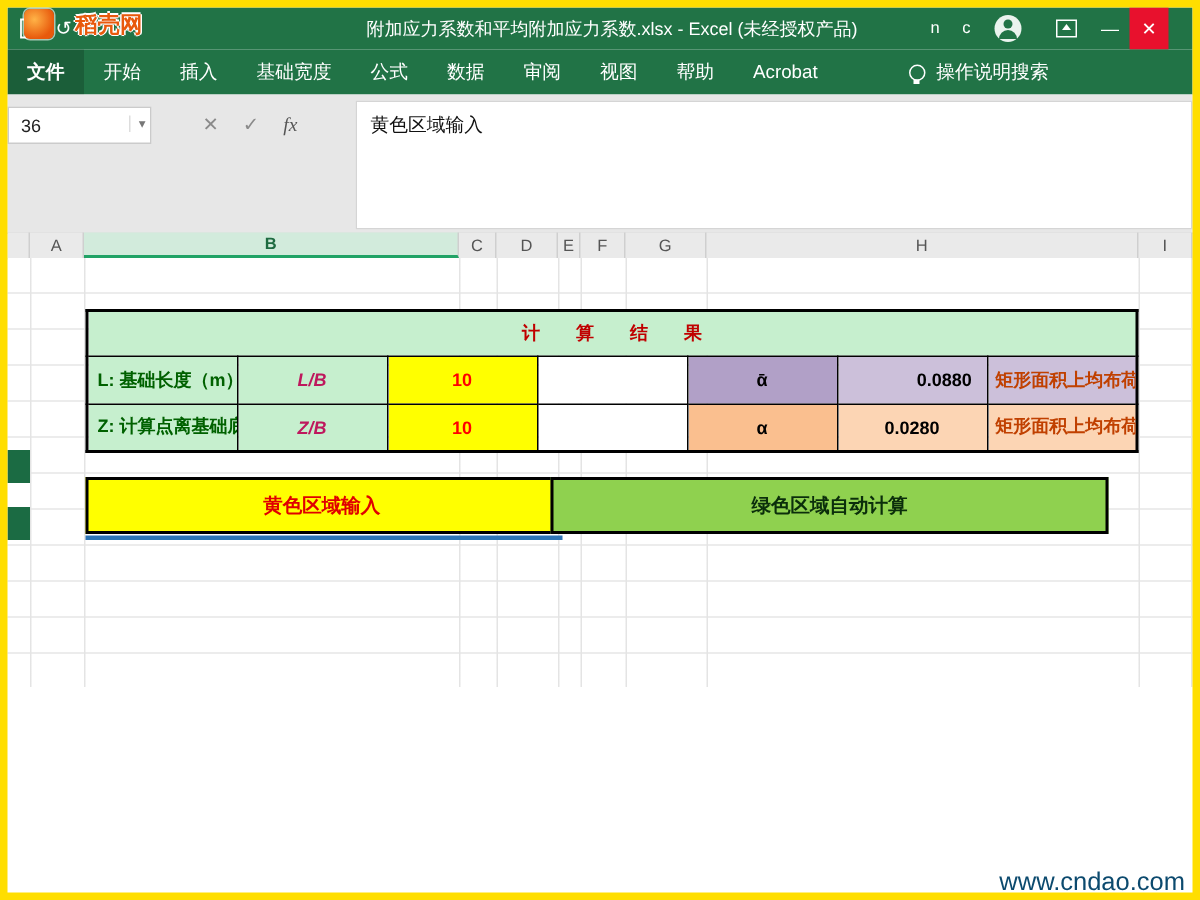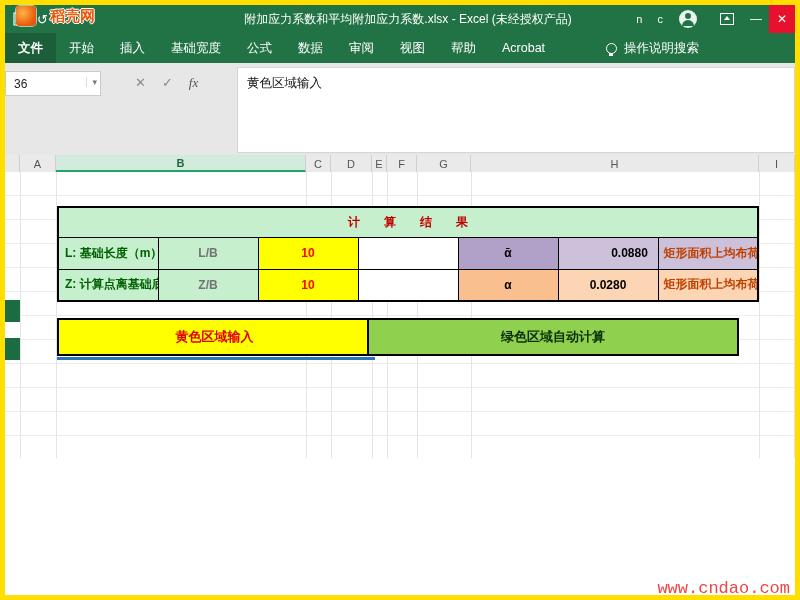--- a/index.html
+++ b/index.html
@@ -8,21 +8,21 @@
 
   
   .frame{position:absolute;inset:0;border:5px solid #FFDE00;z-index:100;pointer-events:none;}
 
   
   .titlebar{position:absolute;left:5px;top:5px;right:5px;height:28px;background:#217346;color:#fff;}
   .qat{position:absolute;left:8px;top:0;height:28px;display:flex;align-items:center;gap:10px;}
   .qat .glyph{font-size:13px;color:#fff;cursor:default;}
   .win-title{position:absolute;left:0;right:0;top:0;height:28px;display:flex;align-items:center;justify-content:center;
              font-size:12px;color:#fff;white-space:nowrap;pointer-events:none;padding-left:16px;}
-  .win-right{position:absolute;right:0;top:0;height:28px;display:flex;align-items:center;}
+  .win-right{position:absolute;right:16px;top:0;height:28px;display:flex;align-items:center;}
   .account{font-size:11px;margin-right:10px;letter-spacing:6px;}
   .avatar{width:18px;height:18px;border-radius:50%;background:#eaf3ee;position:relative;margin-right:14px;}
   .avatar::before{content:"";position:absolute;left:6px;top:3px;width:6px;height:6px;border-radius:50%;background:#217346;}
   .avatar::after{content:"";position:absolute;left:3px;top:10px;width:12px;height:6px;border-radius:6px 6px 0 0;background:#217346;}
   .rdo{width:12px;height:10px;border:1px solid #fff;margin:0 9px;position:relative;}
   .rdo::after{content:"";position:absolute;left:3px;top:2px;border-left:3px solid transparent;border-right:3px solid transparent;border-bottom:4px solid #fff;}
   .winbtn{width:26px;height:28px;display:flex;align-items:center;justify-content:center;font-size:12px;color:#fff;}
   .winbtn.close{background:#E8112D;}
 
   
@@ -72,21 +72,21 @@
       linear-gradient(#E4E4E4,#E4E4E4) 754px 0/1px 100% no-repeat,
       linear-gradient(#E4E4E4,#E4E4E4) 789px 0/1px 100% no-repeat,
       repeating-linear-gradient(to bottom,transparent 0,transparent 23px,#ECECEC 23px,#ECECEC 24px);}
 
   
   table.calc{position:absolute;left:52px;top:34px;width:702px;border-collapse:collapse;table-layout:fixed;
              border:2px solid #000;}
   table.calc td{border:1px solid #000;font-size:12px;overflow:hidden;white-space:nowrap;box-sizing:border-box;}
   .t-title td{height:30px;background:#C6EFCE;color:#C00000;font-weight:bold;font-size:15px;text-align:center;}
   td.c-label{width:249px;height:32px;background:#C6EFCE;color:#006100;font-weight:bold;padding-left:6px;}
-  td.c-ratio{width:25px;background:#C6EFCE;color:#737373;font-weight:bold;text-align:center;font-size:11px;}
+  td.c-ratio{width:25px;background:#C6EFCE;color:#be185d;font-weight:bold;text-align:center;font-size:11px;font-style:italic;}
   td.c-val{width:41px;background:#FFFF00;color:#FF0000;font-weight:bold;text-align:center;font-size:13px;}
   td.c-gap{width:15px;background:#fff;}
   td.c-sym{width:30px;text-align:center;font-weight:bold;font-size:14px;color:#000;}
   td.c-res{width:54px;text-align:center;font-weight:bold;color:#000;}
   td.c-desc{width:288px;font-weight:bold;padding-left:5px;font-size:12px;}
   .purple-d{background:#B1A0C7;}
   .purple{background:#CCC0DA;color:#C04000;padding-left:44px;}
   td.c-res.purple{color:#000;}
   .orange-d{background:#FABF8F;}
   .orange{background:#FCD5B4;color:#C04000;}
@@ -97,22 +97,22 @@
           justify-content:center;font-size:13px;font-weight:bold;cursor:pointer;}
   .btn-yellow{left:52px;top:146px;width:315px;background:#FFFF00;color:#E00000;}
   .btn-green{left:362px;top:146px;width:372px;background:#8FD14F;color:#0B2E0B;}
   .sel-line{position:absolute;left:52px;top:185px;width:318px;height:3px;background:#2E75B6;}
 
   
   .accent{position:absolute;left:0;width:15px;height:22px;background:#1B6B43;}
   .accent.a1{top:128px;} .accent.a2{top:166px;}
 
   
-  .sitemark{position:absolute;right:10px;bottom:2px;z-index:120;color:#ef4444;font-size:17px;
-            font-family:Liberation Mono, monospace;}
+  .sitemark{position:absolute;right:10px;bottom:2px;z-index:120;color:#0c4a6e;font-size:17px;
+            font-family:Liberation Sans, sans-serif;}
 </style>
 </head>
 <body>
 
 <div id="screen">
 
   <div class="titlebar">
     <div class="qat">
       <svg width="14" height="14" viewBox="0 0 14 14">
         <path d="M1 1 h9 l3 3 v9 h-12 z" fill="none" stroke="#fff" stroke-width="1.2"></path>

